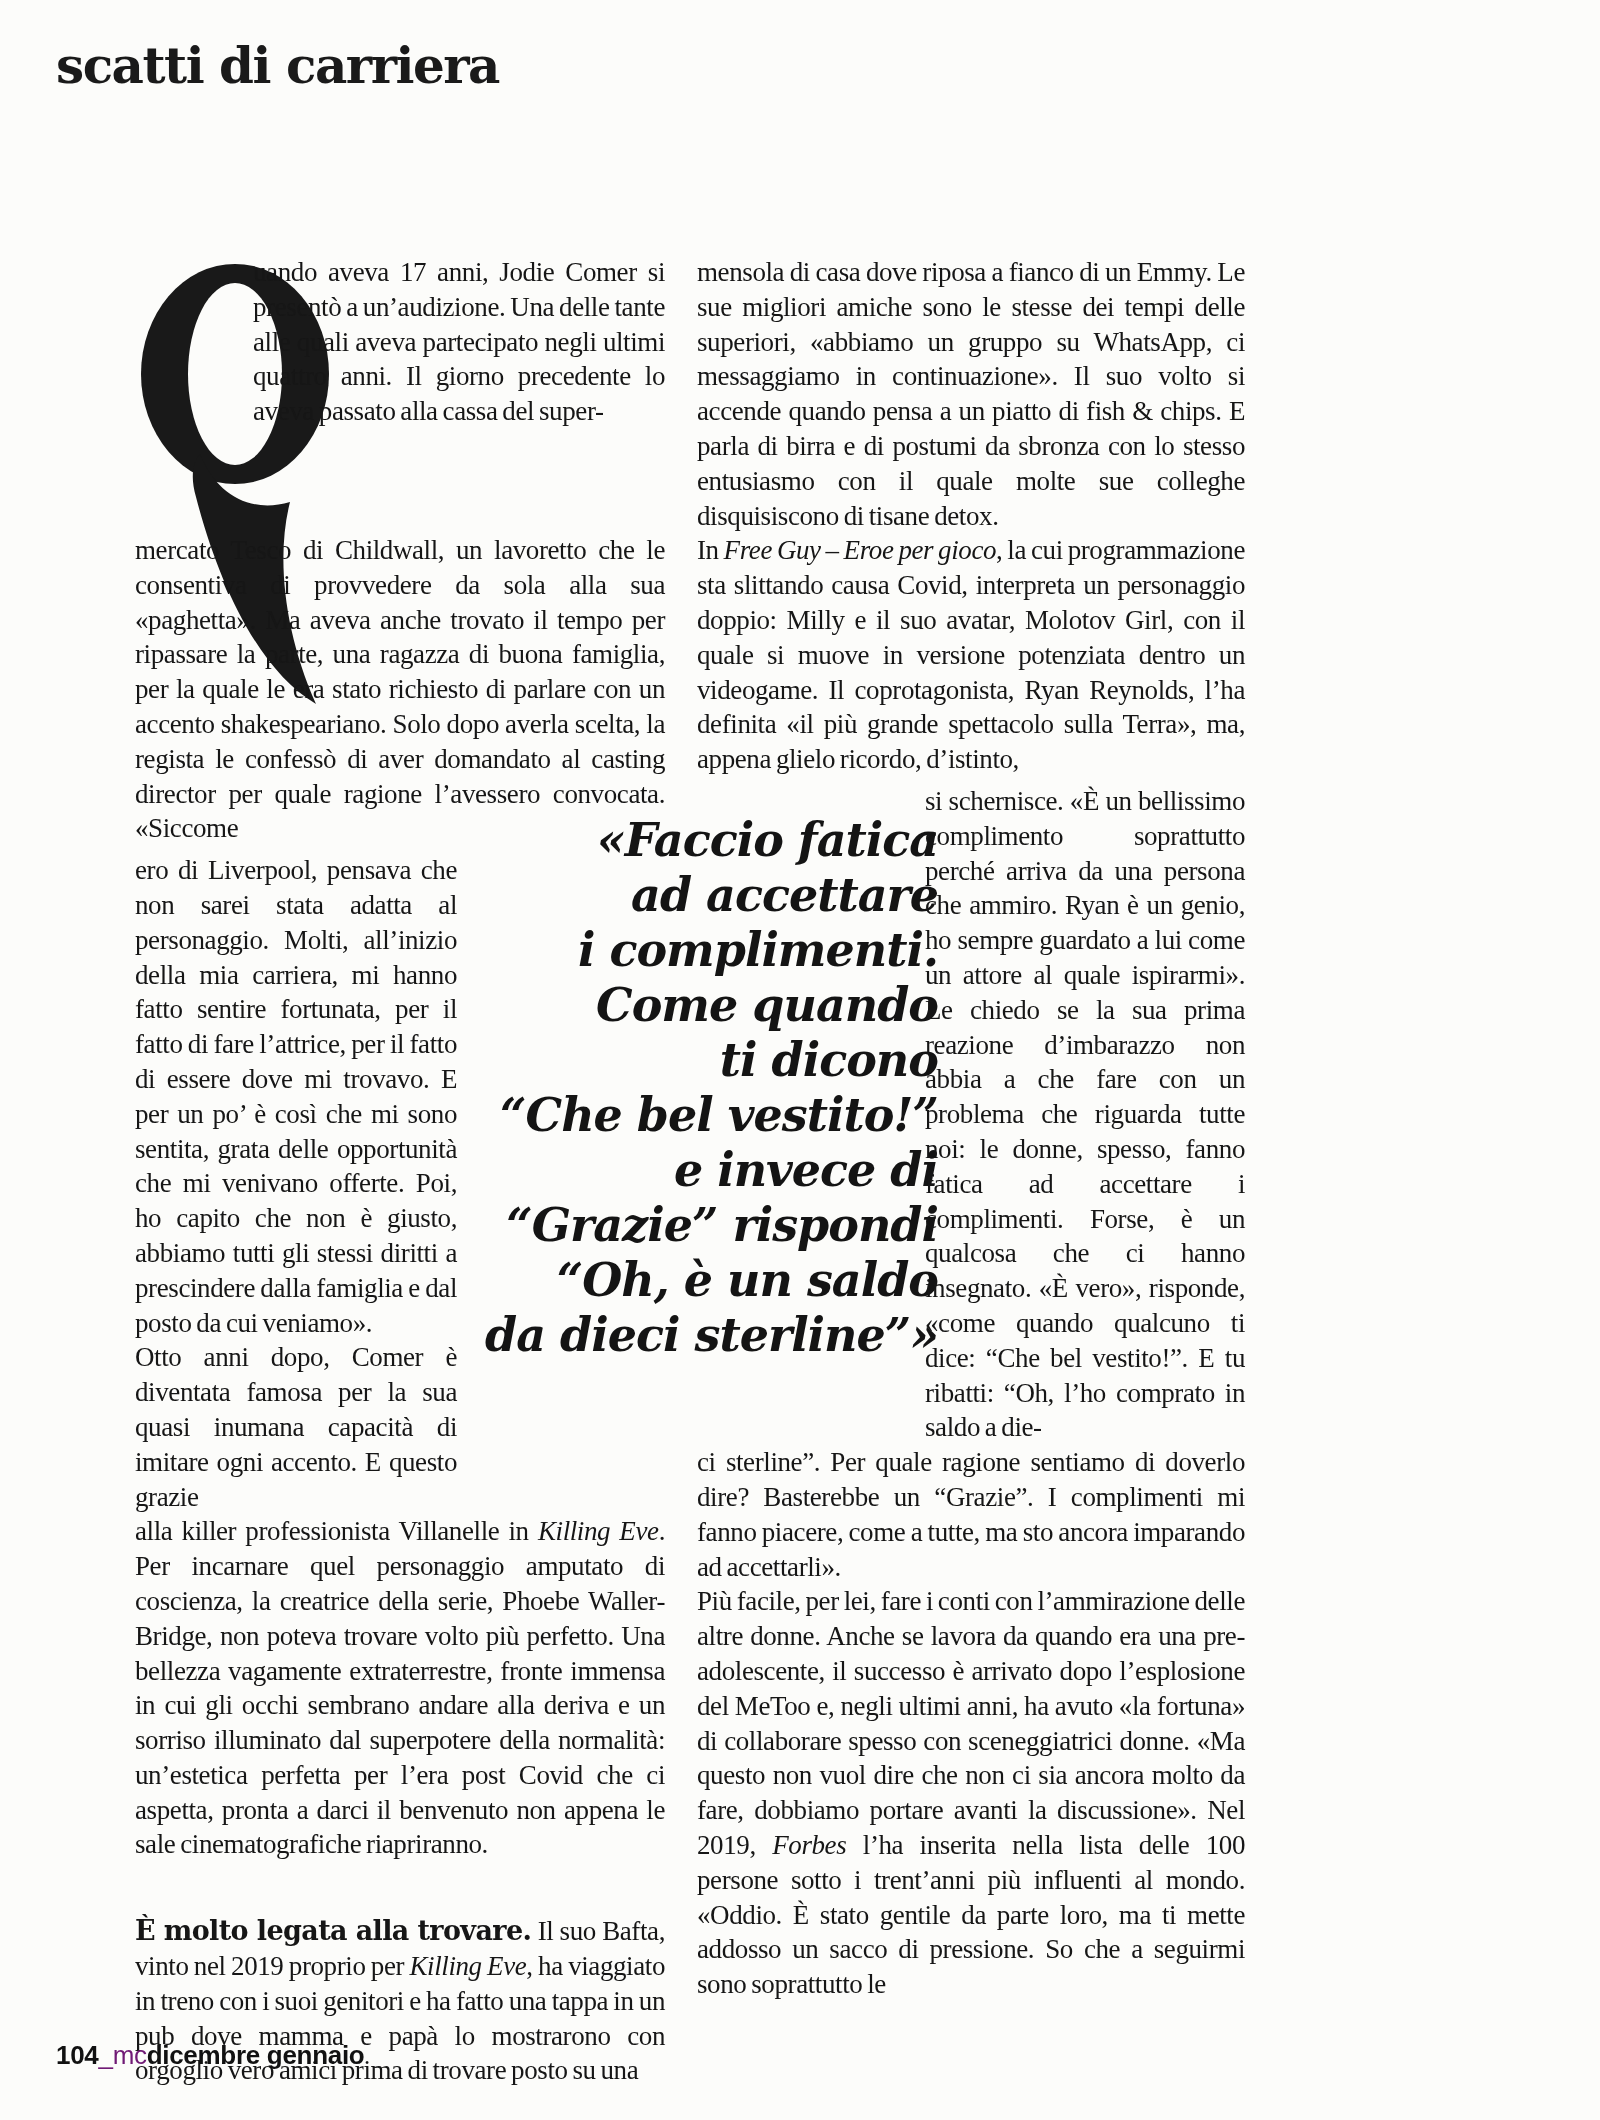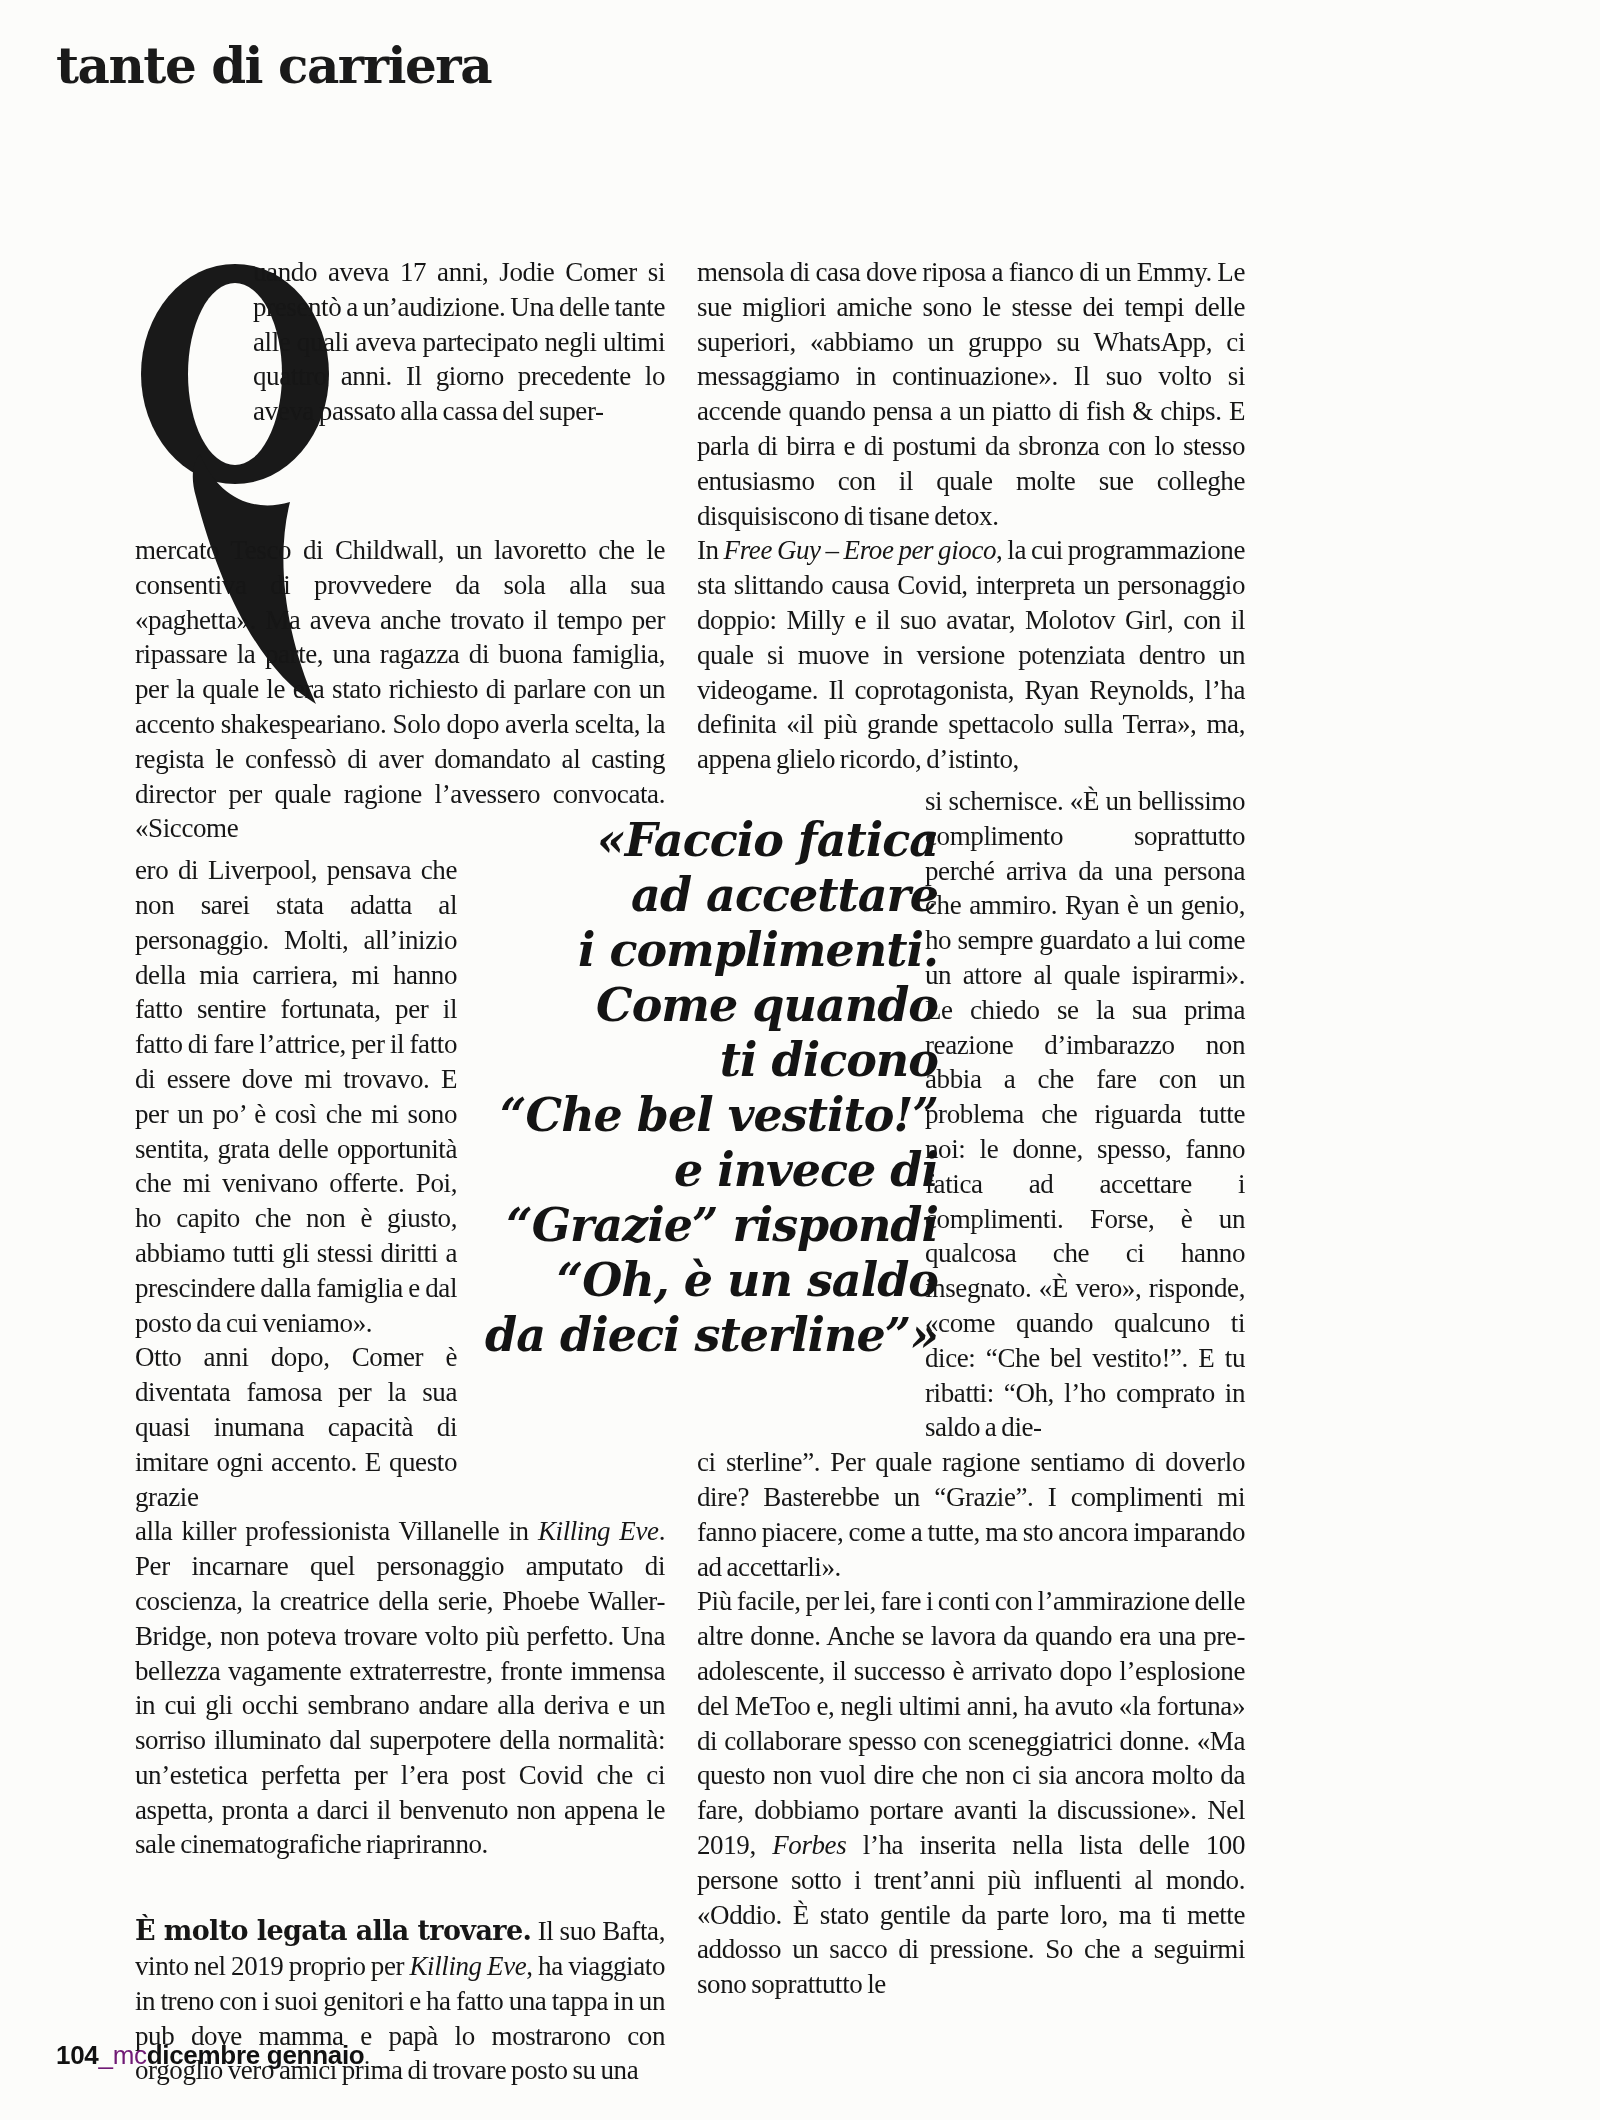--- a/index.html
+++ b/index.html
@@ -44,21 +44,21 @@
   }
   .footer .num{font-weight:bold;}
   .footer .mc{font-weight:normal;color:#701a75;}
   .footer .issue{font-weight:bold;}
 </style>
 </head>
 <body>
 
 <div class="page">
 
-  <div class="headline">tante di carriera</div>
+  <div class="headline">scatti di carriera</div>
 
   <div class="dropcap">
     <span class="sr">Q</span>
     <svg viewBox="0 0 195 450" xmlns="http://www.w3.org/2000/svg">
       <ellipse cx="97" cy="112" rx="94" ry="110" fill="#191919"></ellipse>
       <ellipse cx="97" cy="112" rx="47" ry="91" fill="#fcfcfa"></ellipse>
       <path d="M62 192 C78 232 112 252 152 240 C138 295 146 370 178 442 C120 408 80 320 58 235 C52 215 55 200 62 192 Z" fill="#191919"></path>
     </svg>
   </div>
 

